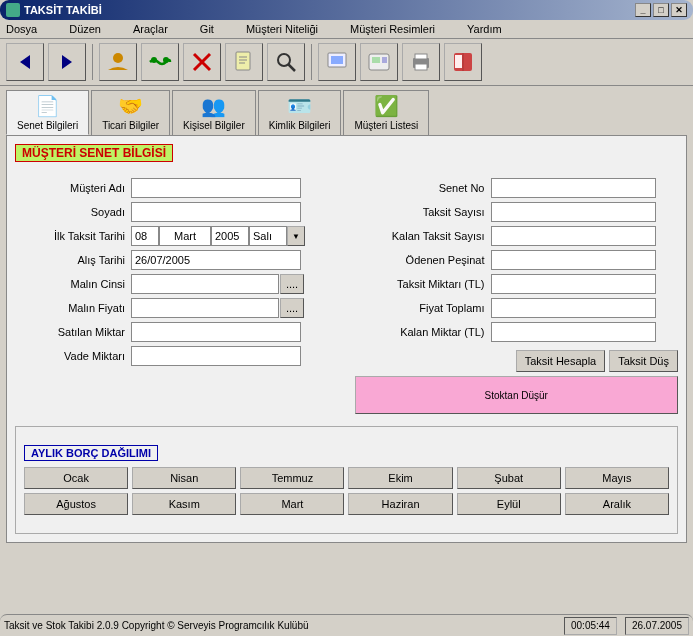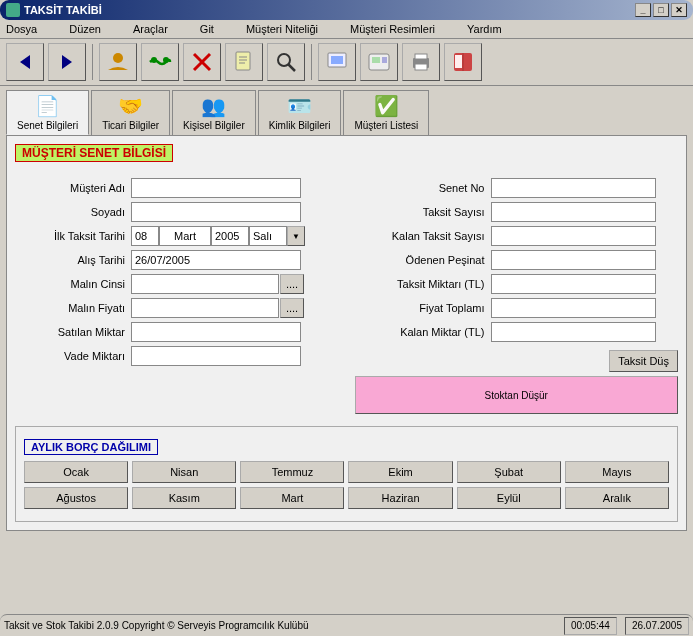--- a/index.html
+++ b/index.html
@@ -197,21 +197,21 @@
       border: 1px outset #aaa;
       font-size: 10px;
       cursor: pointer;
       padding: 0 8px;
     }
 
     
     .monthly-section {
       margin-top: 8px;
       border: 1px solid #aaa;
-      padding: 12px 8px;
+      padding: 18px 8px;
       background: #f0f0f0;
     }
     .monthly-title {
       color: #0000aa;
       font-weight: bold;
       font-size: 11px;
       border: 1px solid #0000aa;
       display: inline-block;
       padding: 1px 6px;
       margin-bottom: 6px;
@@ -467,20 +467,21 @@
         <span class="form-label-right">Fiyat Toplamı</span>
         <input class="form-input input-right" type="text" style="">
       </div>
 
       <div class="form-row">
         <span class="form-label-right">Kalan Miktar (TL)</span>
         <input class="form-input input-right" type="text" style="">
       </div>
 
       <div class="action-row" style="margin-top:8px;">
+        <button class="action-btn">Taksit Hesapla</button>
         <button class="action-btn">Taksit Düş</button>
       </div>
 
       <div class="action-row">
         <button class="action-btn-wide" style="width:100%;">Stoktan Düşür</button>
       </div>
     </div>
   </div>
 
   

